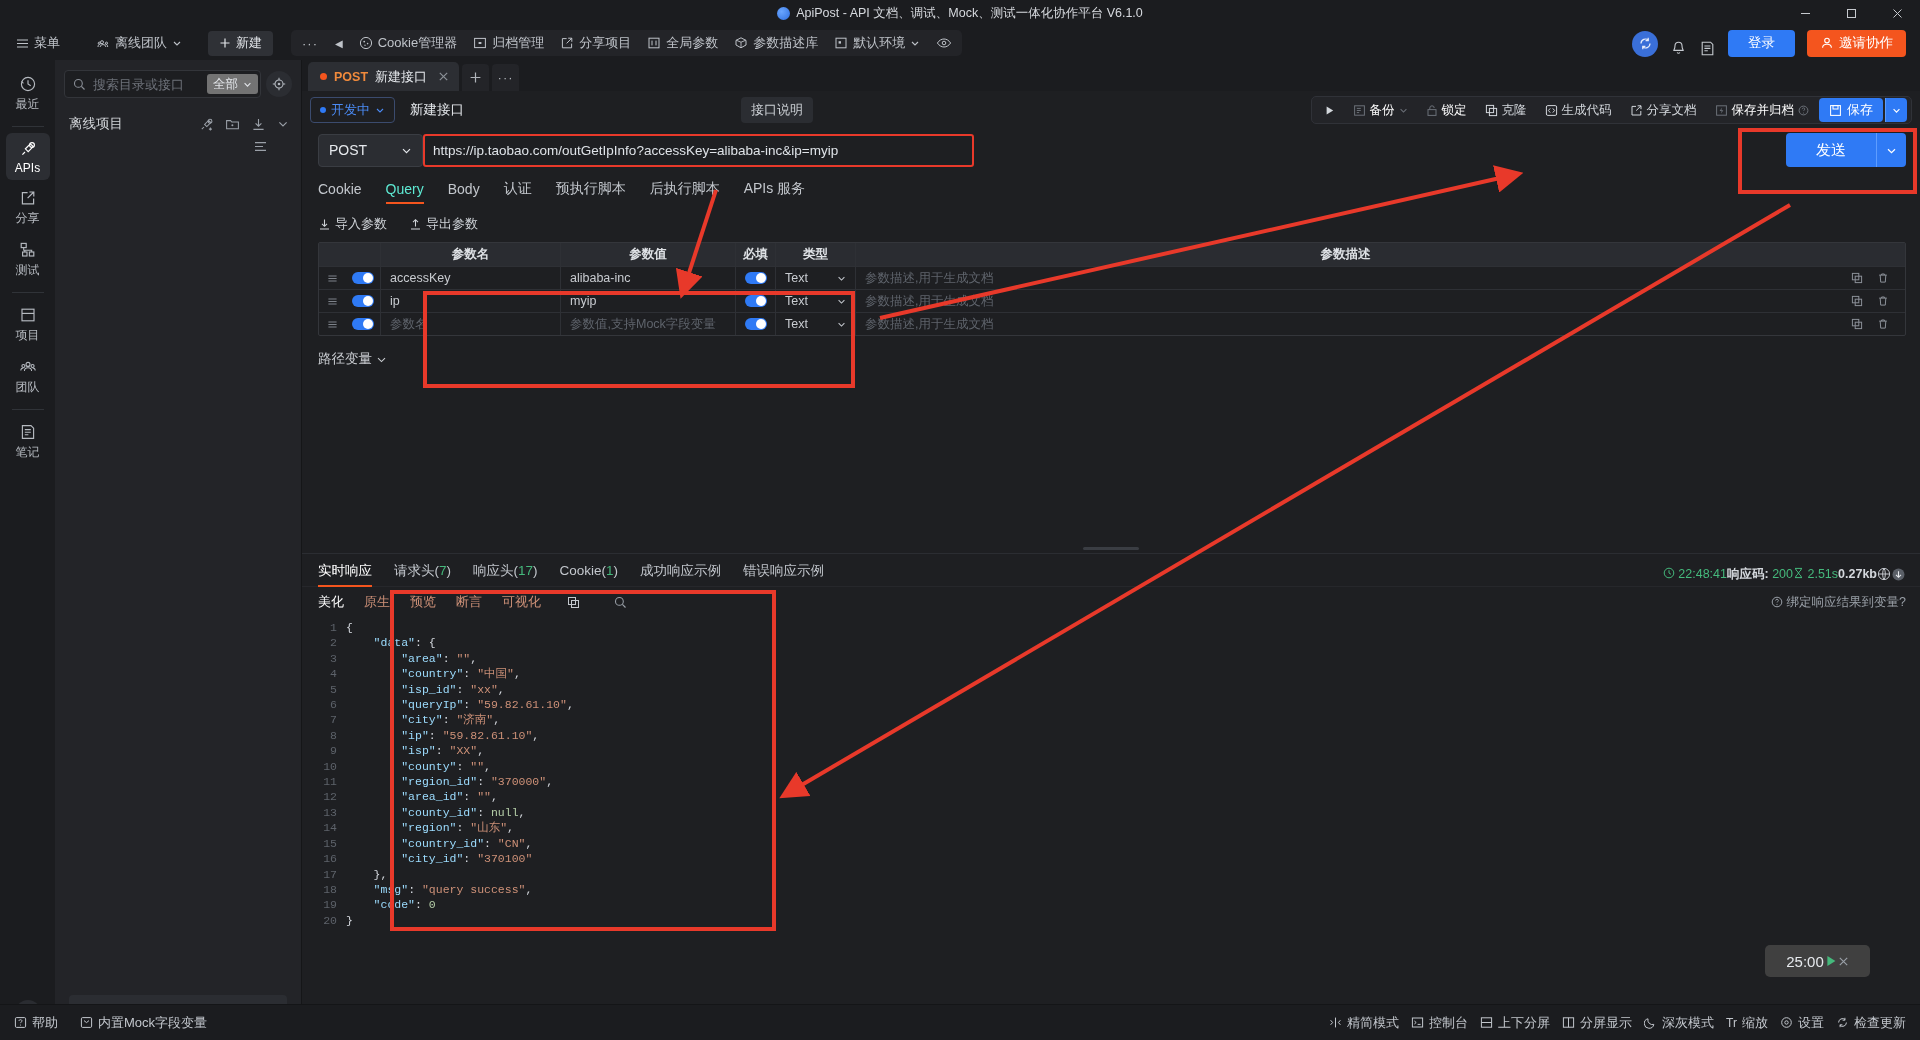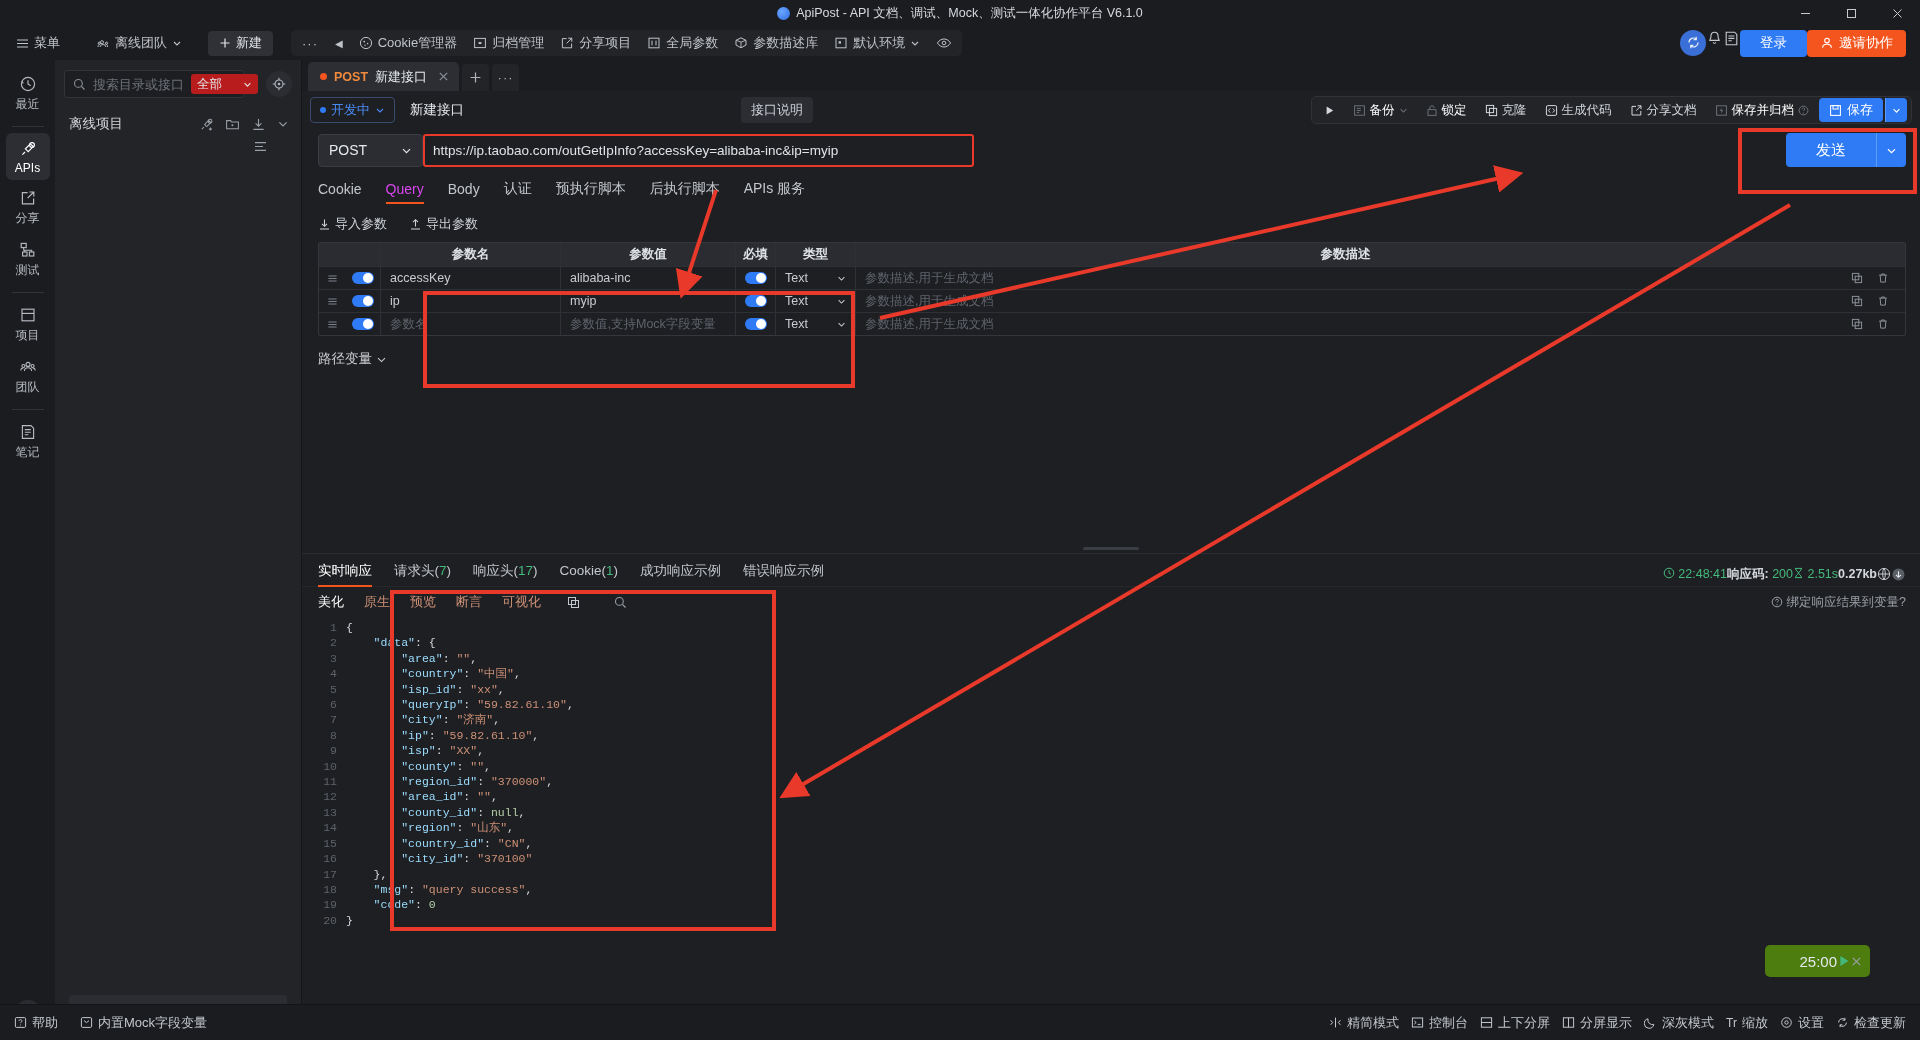--- a/index.html
+++ b/index.html
@@ -26,21 +26,21 @@
     display:inline-block;
   }
   #winbtns{ position:absolute; right:0; top:0; height:26px; display:flex;}
   #winbtns div{ width:46px; height:26px; display:flex; align-items:center; justify-content:center; color:#c6c9ce;}
 
   
   #toolbar{ height:34px; background:#1b1c1f; display:flex; align-items:center; padding:0 8px; gap:6px;}
   .tb-btn{ display:flex; align-items:center; gap:5px; height:24px; padding:0 8px; border-radius:4px; color:#bfc3c9; font-size:13px; white-space:nowrap;}
   .newbtn{ background:#2f3136; border-radius:4px; color:#e3e6ea; padding:0 11px; height:25px;}
   .group{ display:flex; align-items:center; background:#232428; border-radius:5px; height:26px; padding:0 2px;}
-  .tb-right{ margin-left:auto; display:flex; align-items:flex-start; padding-right:6px;}
+  .tb-right{ margin-left:auto; display:flex; align-items:flex-end; gap:12px; padding-right:6px;}
   .circ{ width:26px;height:26px;border-radius:50%; background:#3a6fd8; display:flex; align-items:center; justify-content:center;}
   .btn-login{ background:#2f7af5; color:#fff; border-radius:4px; height:27px; padding:0 20px; display:flex;align-items:center; font-size:13.5px;}
   .btn-invite{ background:#f4551e; color:#fff; border-radius:4px; height:27px; padding:0 13px; display:flex;align-items:center;gap:5px; font-size:13.5px;}
 
   
   #main{ display:flex; height:calc(1040px - 26px - 34px); }
 
   
   #rail{ width:55px; background:#1b1c1f; display:flex; flex-direction:column; align-items:center; padding-top:8px; flex:none;}
   .rail-item{ width:44px; padding:7px 0 5px; border-radius:6px; display:flex; flex-direction:column; align-items:center; gap:3px; color:#b6bac0; font-size:12px; margin-bottom:2px;}
@@ -48,21 +48,21 @@
   .rail-sep{ width:32px;height:1px;background:#303338; margin:6px 0;}
   #rail .bottom{ margin-top:auto; padding-bottom:14px;}
   .collapse{ width:26px;height:26px;border-radius:50%;background:#2a2c31;display:flex;align-items:center;justify-content:center;}
 
   
   #sidebar{ width:247px; background:#232428; display:flex; flex-direction:column; flex:none; border-right:1px solid #151618;}
   .side-search{ display:flex; align-items:center; gap:8px; padding:10px 9px 8px 9px;}
   .searchbox{ flex:1; display:flex;gap:7px; height:28px; background:#1d1e21; border:1px solid #33353a; border-radius:4px; padding:0 8px; }
   .searchbox input{ background:transparent;border:0;outline:0;color:#d7dade; font-size:13px; width:100%; font-family:inherit;}
   .searchbox input::placeholder{ color:#6e727a; }
-  .allsel{ background:#b91c1c; border-radius:3px; height:20px; display:flex;align-items:center;gap:21px; padding:0 6px; color:#e2e5e9; font-size:12.5px; margin-left:-62px; z-index:2;}
+  .allsel{ background:#737373; border-radius:3px; height:20px; display:flex;align-items:center;gap:5px; padding:0 6px; color:#e2e5e9; font-size:12.5px; margin-left:-62px; z-index:2;}
   .target{ width:26px;height:26px;border-radius:50%;background:#2b2d32;display:flex;align-items:center;justify-content:center; flex:none;}
   .proj-row{ display:flex; align-items:center; padding:9px 12px 9px 14px; color:#d3d6da; font-size:13.5px;}
   .proj-icons{ margin-left:auto; display:flex; align-items:center; gap:11px; color:#9aa0a8;}
   #sidebar .recycle{ margin-top:auto; margin:auto 14px 14px 14px; height:31px; background:#2b2d32; border-radius:4px; display:flex;align-items:center;justify-content:center;gap:7px; color:#c6cad0; font-size:13px;}
 
   
   #content{ flex:1; background:#1e1f22; display:flex; flex-direction:column; min-width:0;}
 
   
   #tabstrip{ height:31px; background:#1b1c1f; display:flex; align-items:flex-end; padding-left:6px; gap:3px;}
@@ -89,21 +89,21 @@
   #urlrow{ display:flex; align-items:center; padding:8px 14px 6px 16px; gap:0;}
   .methodsel{ width:105px;height:33px; background:#2b2d32; border:1px solid #3a3d43; border-radius:4px; display:flex;align-items:center;justify-content:space-between; padding:0 10px; color:#e6e9ed; font-size:14px;}
   .urlbox{ flex:1; height:33px; background:#1e1f22; border:2px solid #e8392a; border-radius:3px; display:flex;align-items:center; padding:0 8px; color:#dfe3e8; font-size:13.5px; max-width:551px;}
   .sendwrap{ margin-left:auto; display:flex; align-items:center;}
   .sendbtn{ background:#2f7af5; color:#fff; height:34px; border-radius:4px 0 0 4px; display:flex;align-items:center; padding:0 30px; font-size:15px;}
   .sendcar{ background:#2f7af5; color:#fff; height:34px; border-left:1px solid #5e9dff; border-radius:0 4px 4px 0; display:flex;align-items:center;padding:0 9px;}
 
   
   #reqtabs{ display:flex; align-items:center; gap:24px; padding:6px 0 0 16px; height:33px; font-size:14px; color:#c3c7cd;}
   #reqtabs .t{ position:relative; padding-bottom:7px;}
-  #reqtabs .t.active{ color:#d946ef; }
+  #reqtabs .t.active{ color:#5eead4; }
   #reqtabs .t.active:after{ content:""; position:absolute; left:0;right:0;bottom:0;height:2px;background:#f4551e;}
 
   
   #impexp{ display:flex; gap:22px; padding:9px 0 9px 16px; font-size:13px; color:#cfd3d8;}
   #impexp span{ display:flex;align-items:center;gap:4px;}
 
   
   #ptable{ margin:0 14px 0 16px; border:1px solid #34363b; border-radius:2px; }
   .pt-head{ display:flex; background:#2a2c31; height:23px; align-items:center; font-size:12.5px; color:#dfe2e6; font-weight:bold;}
   .pt-row{ display:flex; height:23px; align-items:center; border-top:1px solid #2e3035; font-size:12.5px;}
@@ -140,21 +140,21 @@
   #resp-sub .s.active{ color:#fff;}
   .bindnote{ margin-left:auto; font-size:12.5px; color:#9aa0a8; display:flex; align-items:center; gap:4px;}
 
   
   #codewrap{ display:flex; position:relative; padding-left:16px; }
   #gutter{ width:28px; text-align:right; padding-right:9px; color:#5d626a; font-size:11.5px; line-height:15.4px; font-family:"Liberation Mono","DejaVu Sans Mono",monospace; padding-top:4px;}
   #code{ font-family:"Liberation Mono","DejaVu Sans Mono",monospace; font-size:11.5px; line-height:15.4px; padding-top:4px; white-space:pre; color:#d6dae0;}
   .k{ color:#9cdcfe;} .s{ color:#ce9178;} .n{ color:#b5cea8;} .p{ color:#d6dae0;}
 
   
-  #timer{ position:absolute; right:50px; bottom:63px; width:105px;height:32px; background:#4d7c0f; border-radius:5px; display:flex;align-items:center;justify-content:flex-end;padding:0 8px; color:#e6e9ed; font-size:15px;}
+  #timer{ position:absolute; right:50px; bottom:63px; width:105px;height:32px; background:#404040; border-radius:5px; display:flex;align-items:center;justify-content:center;padding:0 8px; color:#e6e9ed; font-size:15px;}
   #timer .p{ color:#45b97c;}
   #timer .x{ color:#9aa0a8; font-size:13px;}
 
   
   #statusbar{ position:absolute; left:0; bottom:0; width:1920px; height:36px; background:#1b1c1f; display:flex; align-items:center; padding:0 14px; gap:22px; font-size:13px; color:#c3c7cd; border-top:1px solid #141517;}
   #statusbar .sb{ display:flex;align-items:center;gap:5px;}
   #statusbar .right{ margin-left:auto; display:flex; align-items:center; gap:12px;}
 
   
   #arrows{ position:absolute; left:0; top:0; width:1920px;height:1040px; pointer-events:none;}

